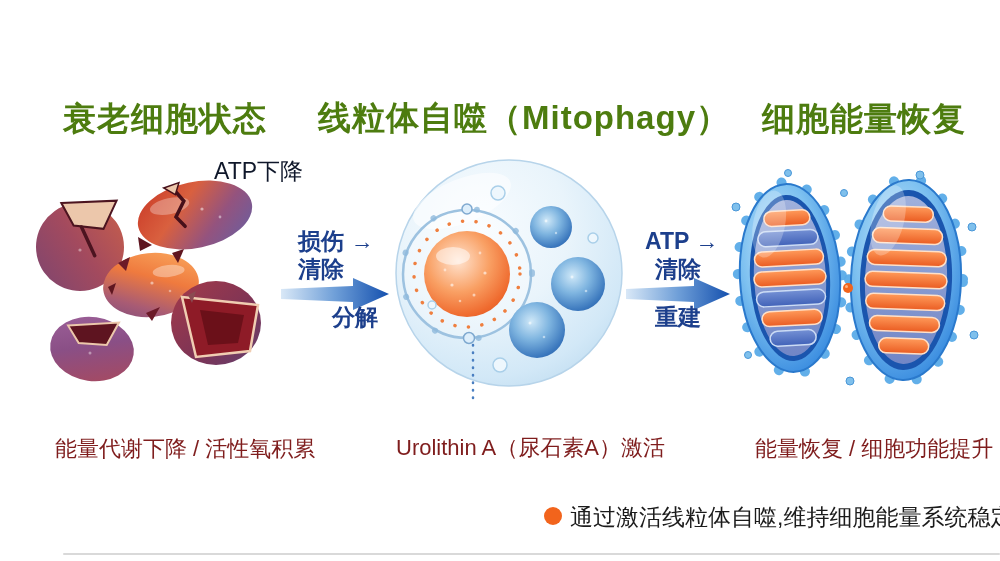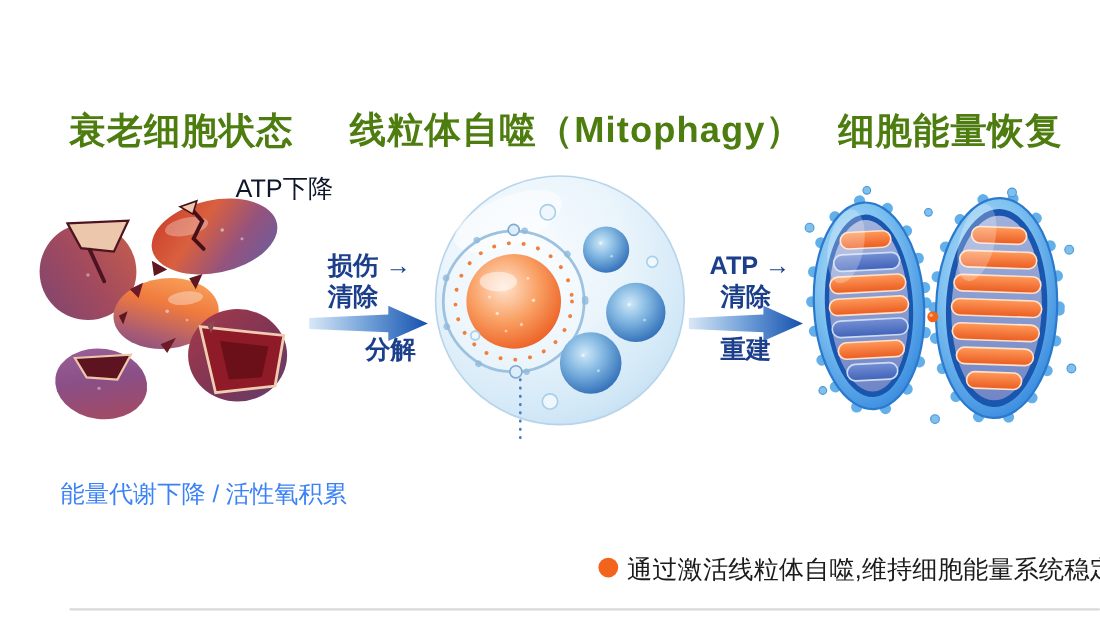--- a/index.html
+++ b/index.html
@@ -3,21 +3,21 @@
 <meta charset="utf-8">
 <style>
   html,body{margin:0;padding:0;background:#fff;}
   .canvas{
     position:relative;width:1000px;height:561px;background:#ffffff;overflow:hidden;
     font-family:"Liberation Sans",sans-serif;color:#141414;
   }
   .abs{position:absolute;}
   .stage-title{font-size:33px;font-weight:700;color:#4d7c0f;letter-spacing:1px;white-space:nowrap;}
   .small-label{font-size:23px;font-weight:500;color:#0f172a;white-space:nowrap;margin-left:12px;}
-  .caption{font-size:22px;font-weight:500;color:#3b82f6;white-space:nowrap;}
+  .caption{font-size:22px;font-weight:500;color:#7f1d1d;white-space:nowrap;}
   .arrow-text{font-size:23px;font-weight:600;color:#1c3f8c;white-space:nowrap;line-height:1;}
   .pill{
     left:415px;top:399px;width:162px;height:36px;border-radius:19px;
     background:linear-gradient(180deg,#dceef9 0%,#eef7fd 45%,#bcd9ef 100%);
     border:1px solid #aecfe9;box-shadow:inset 0 -2px 3px rgba(120,170,215,.35);
     display:flex;align-items:center;justify-content:center;
     font-size:21px;font-weight:600;color:#2e6cb5;white-space:nowrap;
   }
   .footer-dot{left:544px;top:507px;width:18px;height:18px;border-radius:50%;background:#f2641c;}
   .footer-note{left:570px;top:502px;font-size:23px;font-weight:500;color:#1b1b1b;white-space:nowrap;}
@@ -267,18 +267,20 @@
       <circle cx="246" cy="170" r="4" fill="#7fc0ec" stroke="#4a97d8" stroke-width="1"></circle>
       <circle cx="20" cy="190" r="3.5" fill="#7fc0ec" stroke="#4a97d8" stroke-width="1"></circle>
       <circle cx="122" cy="216" r="4" fill="#7fc0ec" stroke="#4a97d8" stroke-width="1"></circle>
       <circle cx="192" cy="10" r="4" fill="#7fc0ec" stroke="#4a97d8" stroke-width="1"></circle>
       <circle cx="60" cy="8" r="3.5" fill="#7fc0ec" stroke="#4a97d8" stroke-width="1"></circle>
     </svg>
   </div>
 
 
   <div class="abs caption" style="left:55px;top:434px;">能量代谢下降 / 活性氧积累</div>
+  <div class="abs caption" style="left:396px;top:433px;">Urolithin A（尿石素A）激活</div>
+  <div class="abs caption" style="left:755px;top:434px;">能量恢复 / 细胞功能提升</div>
 
   <div class="abs footer-dot"></div>
   <div class="abs footer-note">通过激活线粒体自噬,维持细胞能量系统稳定</div>
   <div class="abs divider"></div>
 
 </div>
 
 </body></html>

